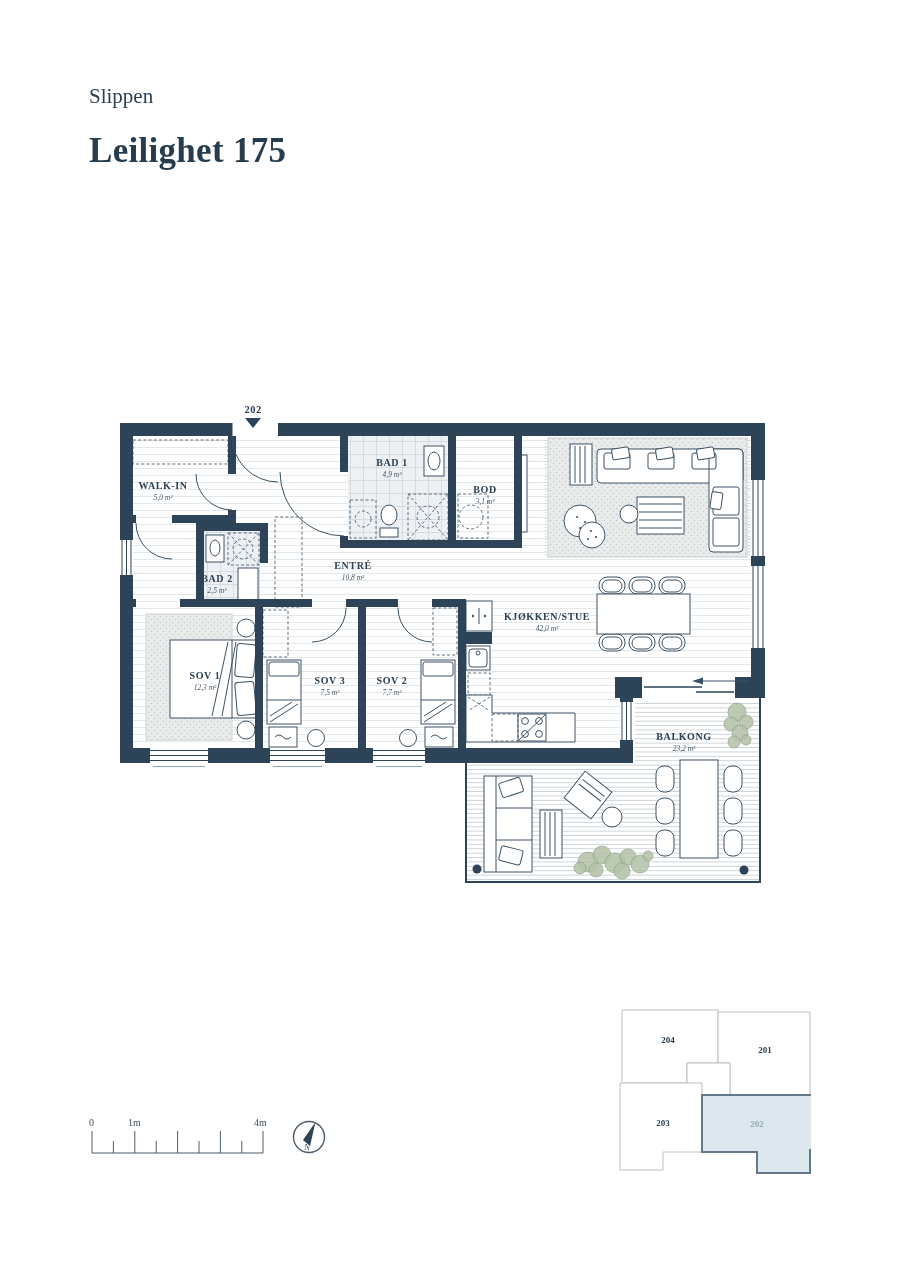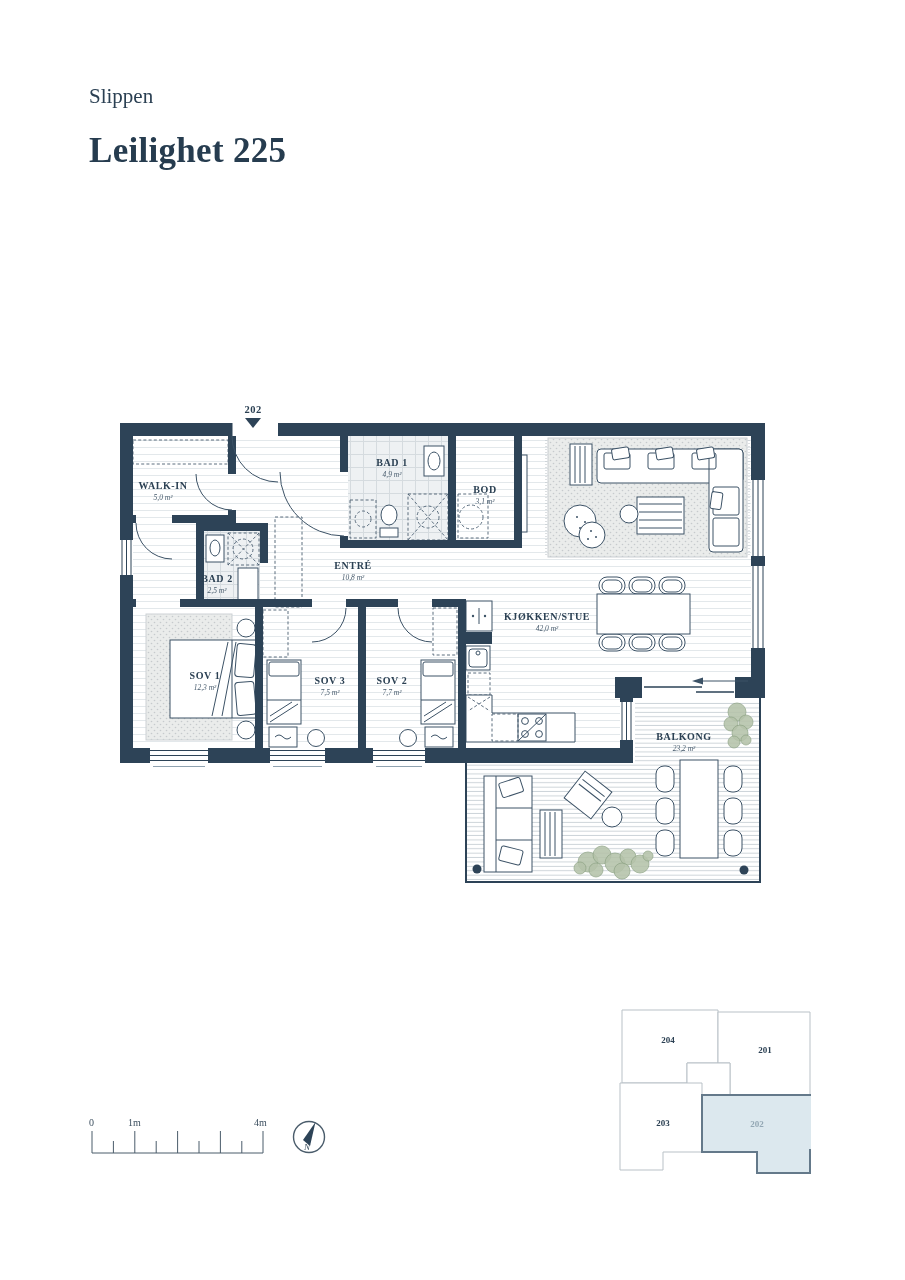--- a/index.html
+++ b/index.html
@@ -25,21 +25,21 @@
   .sc{font:10px "Liberation Serif",serif;fill:#3c4f5f;}
   .nlabel{font:italic 9px "Liberation Serif",serif;fill:#3c4f5f;text-anchor:middle;}
 </style>
 </head>
 <body>
 
 <div id="page">
 
   <div id="header">
     <div class="proj">Slippen</div>
-    <h1>Leilighet 225</h1>
+    <h1>Leilighet 175</h1>
   </div>
 
   <svg width="905" height="1280" viewBox="0 0 905 1280">
     <defs>
       <pattern id="pf" width="8" height="7" patternUnits="userSpaceOnUse">
         <path d="M0,6.5 H8" stroke="#e3e8eb" stroke-width="1" fill="none"></path>
       </pattern>
       <pattern id="pd" width="8" height="4.4" patternUnits="userSpaceOnUse">
         <path d="M0,3.9 H8" stroke="#c8d0d5" stroke-width=".9" fill="none"></path>
       </pattern>

